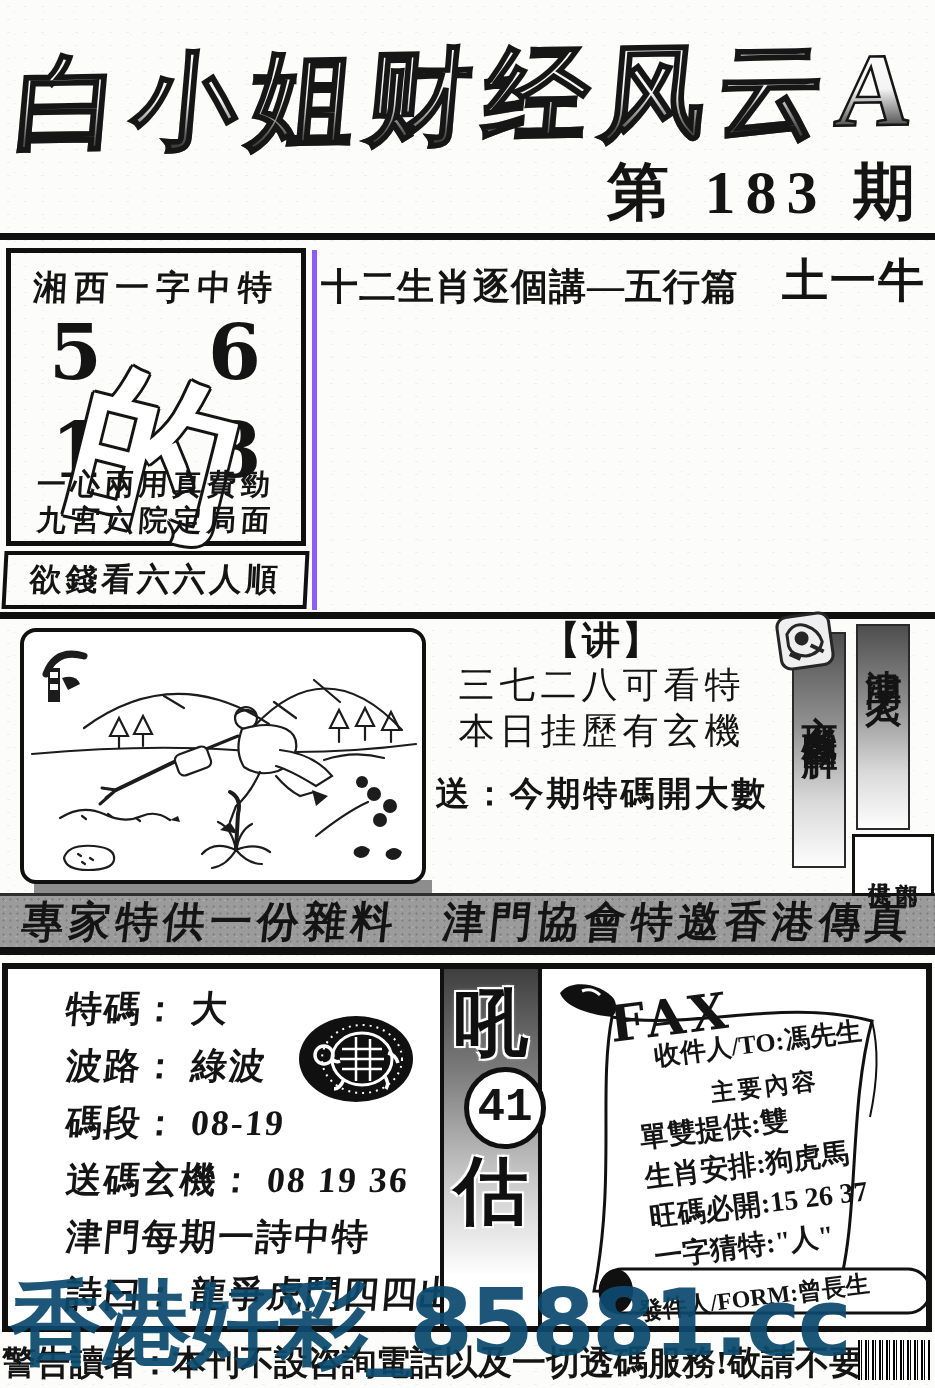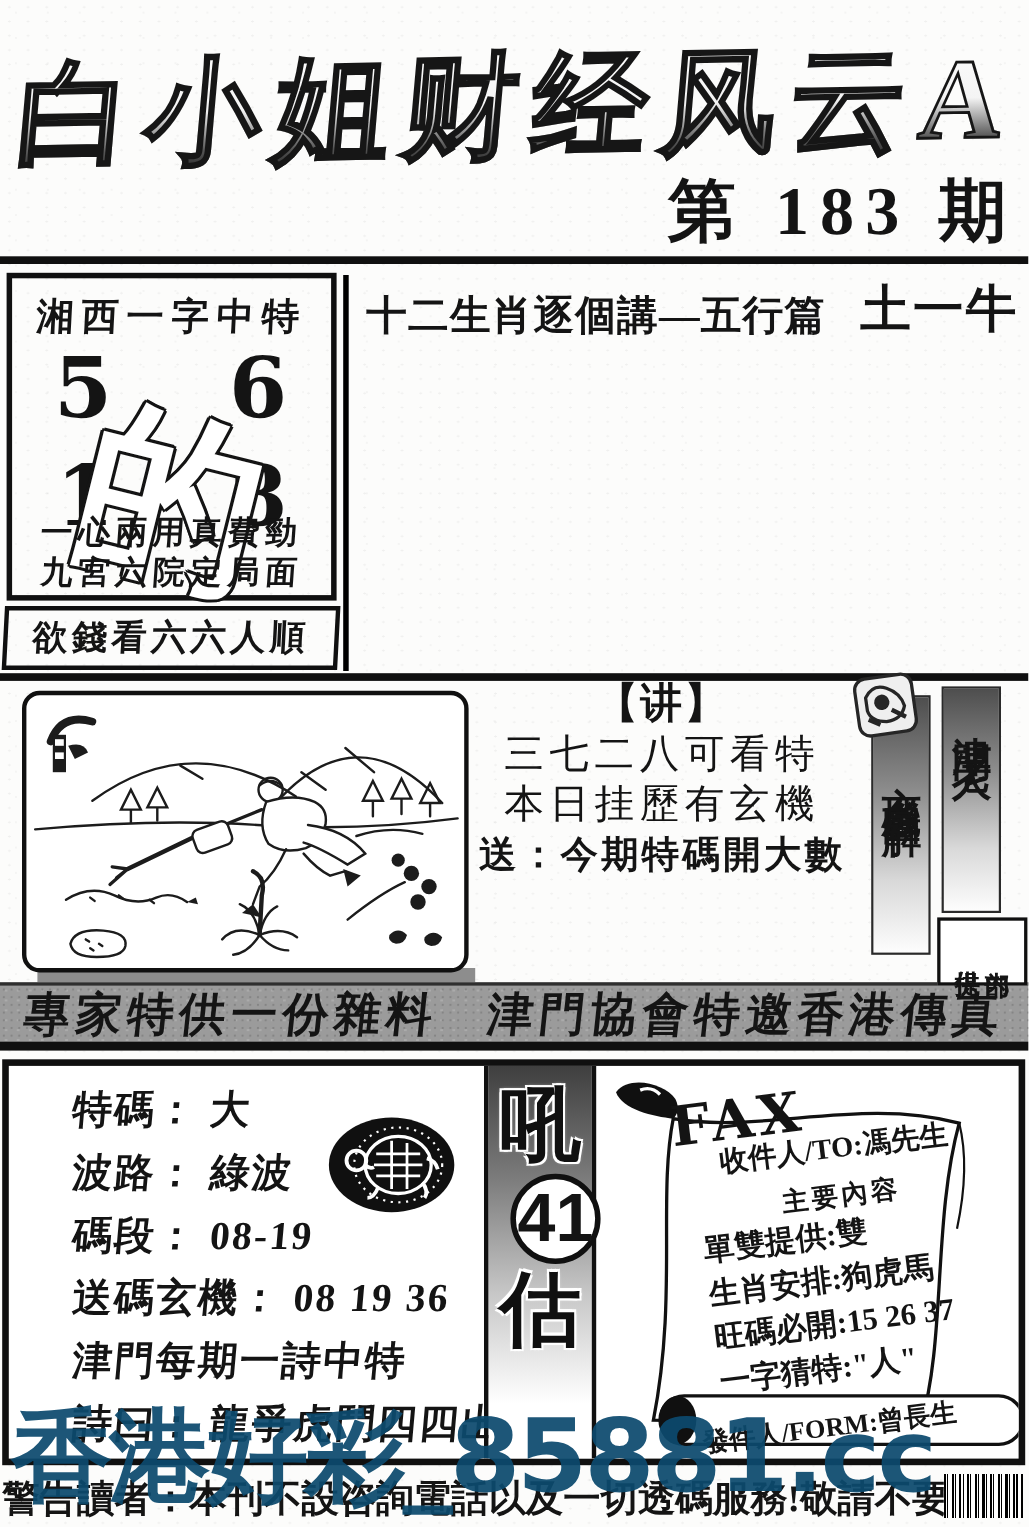--- a/index.html
+++ b/index.html
@@ -64,41 +64,41 @@
     font-size:29px;font-weight:bold;letter-spacing:5px;transform:skewX(-4deg);}
   .lp-verse.v1{top:212px;}
   .lp-verse.v2{top:248px;}
   .hint-box{
     left:3px;top:551px;width:297px;height:50px;z-index:2;
     border:4px solid #101010;display:flex;align-items:center;justify-content:center;
     font-size:32px;font-weight:bold;letter-spacing:4px;transform:skewX(-3deg);
   }
 
   
-  .zodiac{left:312px;top:250px;width:618px;height:360px;z-index:2;border-left:5px solid #000000;padding-left:16px;box-sizing:border-box;}
+  .zodiac{left:312px;top:250px;width:618px;height:360px;z-index:2;border-left:5px solid #8b5cf6;padding-left:4px;box-sizing:border-box;}
   .zodiac-head{display:flex;justify-content:space-between;align-items:flex-end;padding-right:4px;}
   .zodiac-title{font-size:37px;font-weight:bold;letter-spacing:1px;white-space:nowrap;}
   .zodiac-tag{font-size:46px;font-weight:bold;letter-spacing:2px;white-space:nowrap;}
   .zodiac-body{
     margin-top:10px;font-size:20px;line-height:33px;text-align:justify;
     text-indent:2.2em;color:#222;letter-spacing:0.5px;
   }
 
   .mid-rule{left:0;top:612px;width:935px;height:7px;background:#101010;z-index:2;}
 
   
   .picture{
     left:20px;top:628px;width:398px;height:248px;z-index:2;
     border:4px solid #101010;border-radius:16px;background:#fff;overflow:hidden;
   }
   .picture-shadow{left:34px;top:880px;width:398px;height:13px;background:#8d8d8d;z-index:1;}
   .riddle{left:428px;top:618px;width:348px;z-index:2;text-align:center;}
   .riddle-heading{font-size:38px;font-weight:bold;line-height:44px;letter-spacing:2px;}
   .riddle-line{font-size:36px;line-height:46px;letter-spacing:5px;white-space:nowrap;}
-  .riddle-gift{font-size:34px;font-weight:bold;line-height:40px;letter-spacing:3px;margin-top:4px;white-space:nowrap;}
+  .riddle-gift{font-size:34px;font-weight:bold;line-height:40px;letter-spacing:3px;margin-top:20px;white-space:nowrap;}
 
   .vstrip{
     z-index:2;border:2px solid #2a2a2a;box-sizing:border-box;
     background:linear-gradient(180deg,#4e4e4e 0%,#8f8f8f 38%,#d9d9d9 72%,#fdfdfd 100%);
     writing-mode:vertical-rl;text-orientation:upright;
     font-weight:bold;display:flex;align-items:center;justify-content:flex-start;
   }
   .vstrip.s1{left:792px;top:632px;width:54px;height:236px;font-size:36px;letter-spacing:10px;padding-top:52px;}
   .vstrip.s2{left:856px;top:624px;width:54px;height:206px;font-size:36px;letter-spacing:8px;padding-top:14px;}
   .seal{left:776px;top:612px;width:58px;height:58px;z-index:3;transform:rotate(-8deg);}
@@ -134,21 +134,21 @@
   }
   .shout-char{
     font-size:74px;font-weight:bold;line-height:1.05;color:#101010;
     text-shadow:2px 2px 0 #fff,-2px -2px 0 #fff,2px -2px 0 #fff,-2px 2px 0 #fff,0 0 4px #fff;
   }
   .shout-char.top{margin-top:16px;}
   .shout-char.bottom{margin-top:4px;}
   .circle-num{
     width:72px;height:72px;border:5px solid #101010;border-radius:50%;background:#fff;
     display:flex;align-items:center;justify-content:center;
-    font-family:Liberation Sans, sans-serif;font-size:62px;font-weight:bold;
+    font-family:Liberation Mono, monospace;font-size:46px;font-weight:bold;
     transform:translateX(14px);margin-top:4px;flex:none;
   }
   .fax-zone{flex:1;position:relative;}
   .fax-art{position:absolute;inset:0;}
   .fax-text{
     position:absolute;left:66px;top:14px;width:300px;transform:rotate(-7deg);
     font-weight:bold;white-space:nowrap;
   }
   .fax-title{font-family:"DejaVu Serif",serif;font-size:50px;font-weight:bold;letter-spacing:4px;margin-left:18px;line-height:1;}
   .fax-to{font-size:26px;margin:-6px 0 0 58px;}

